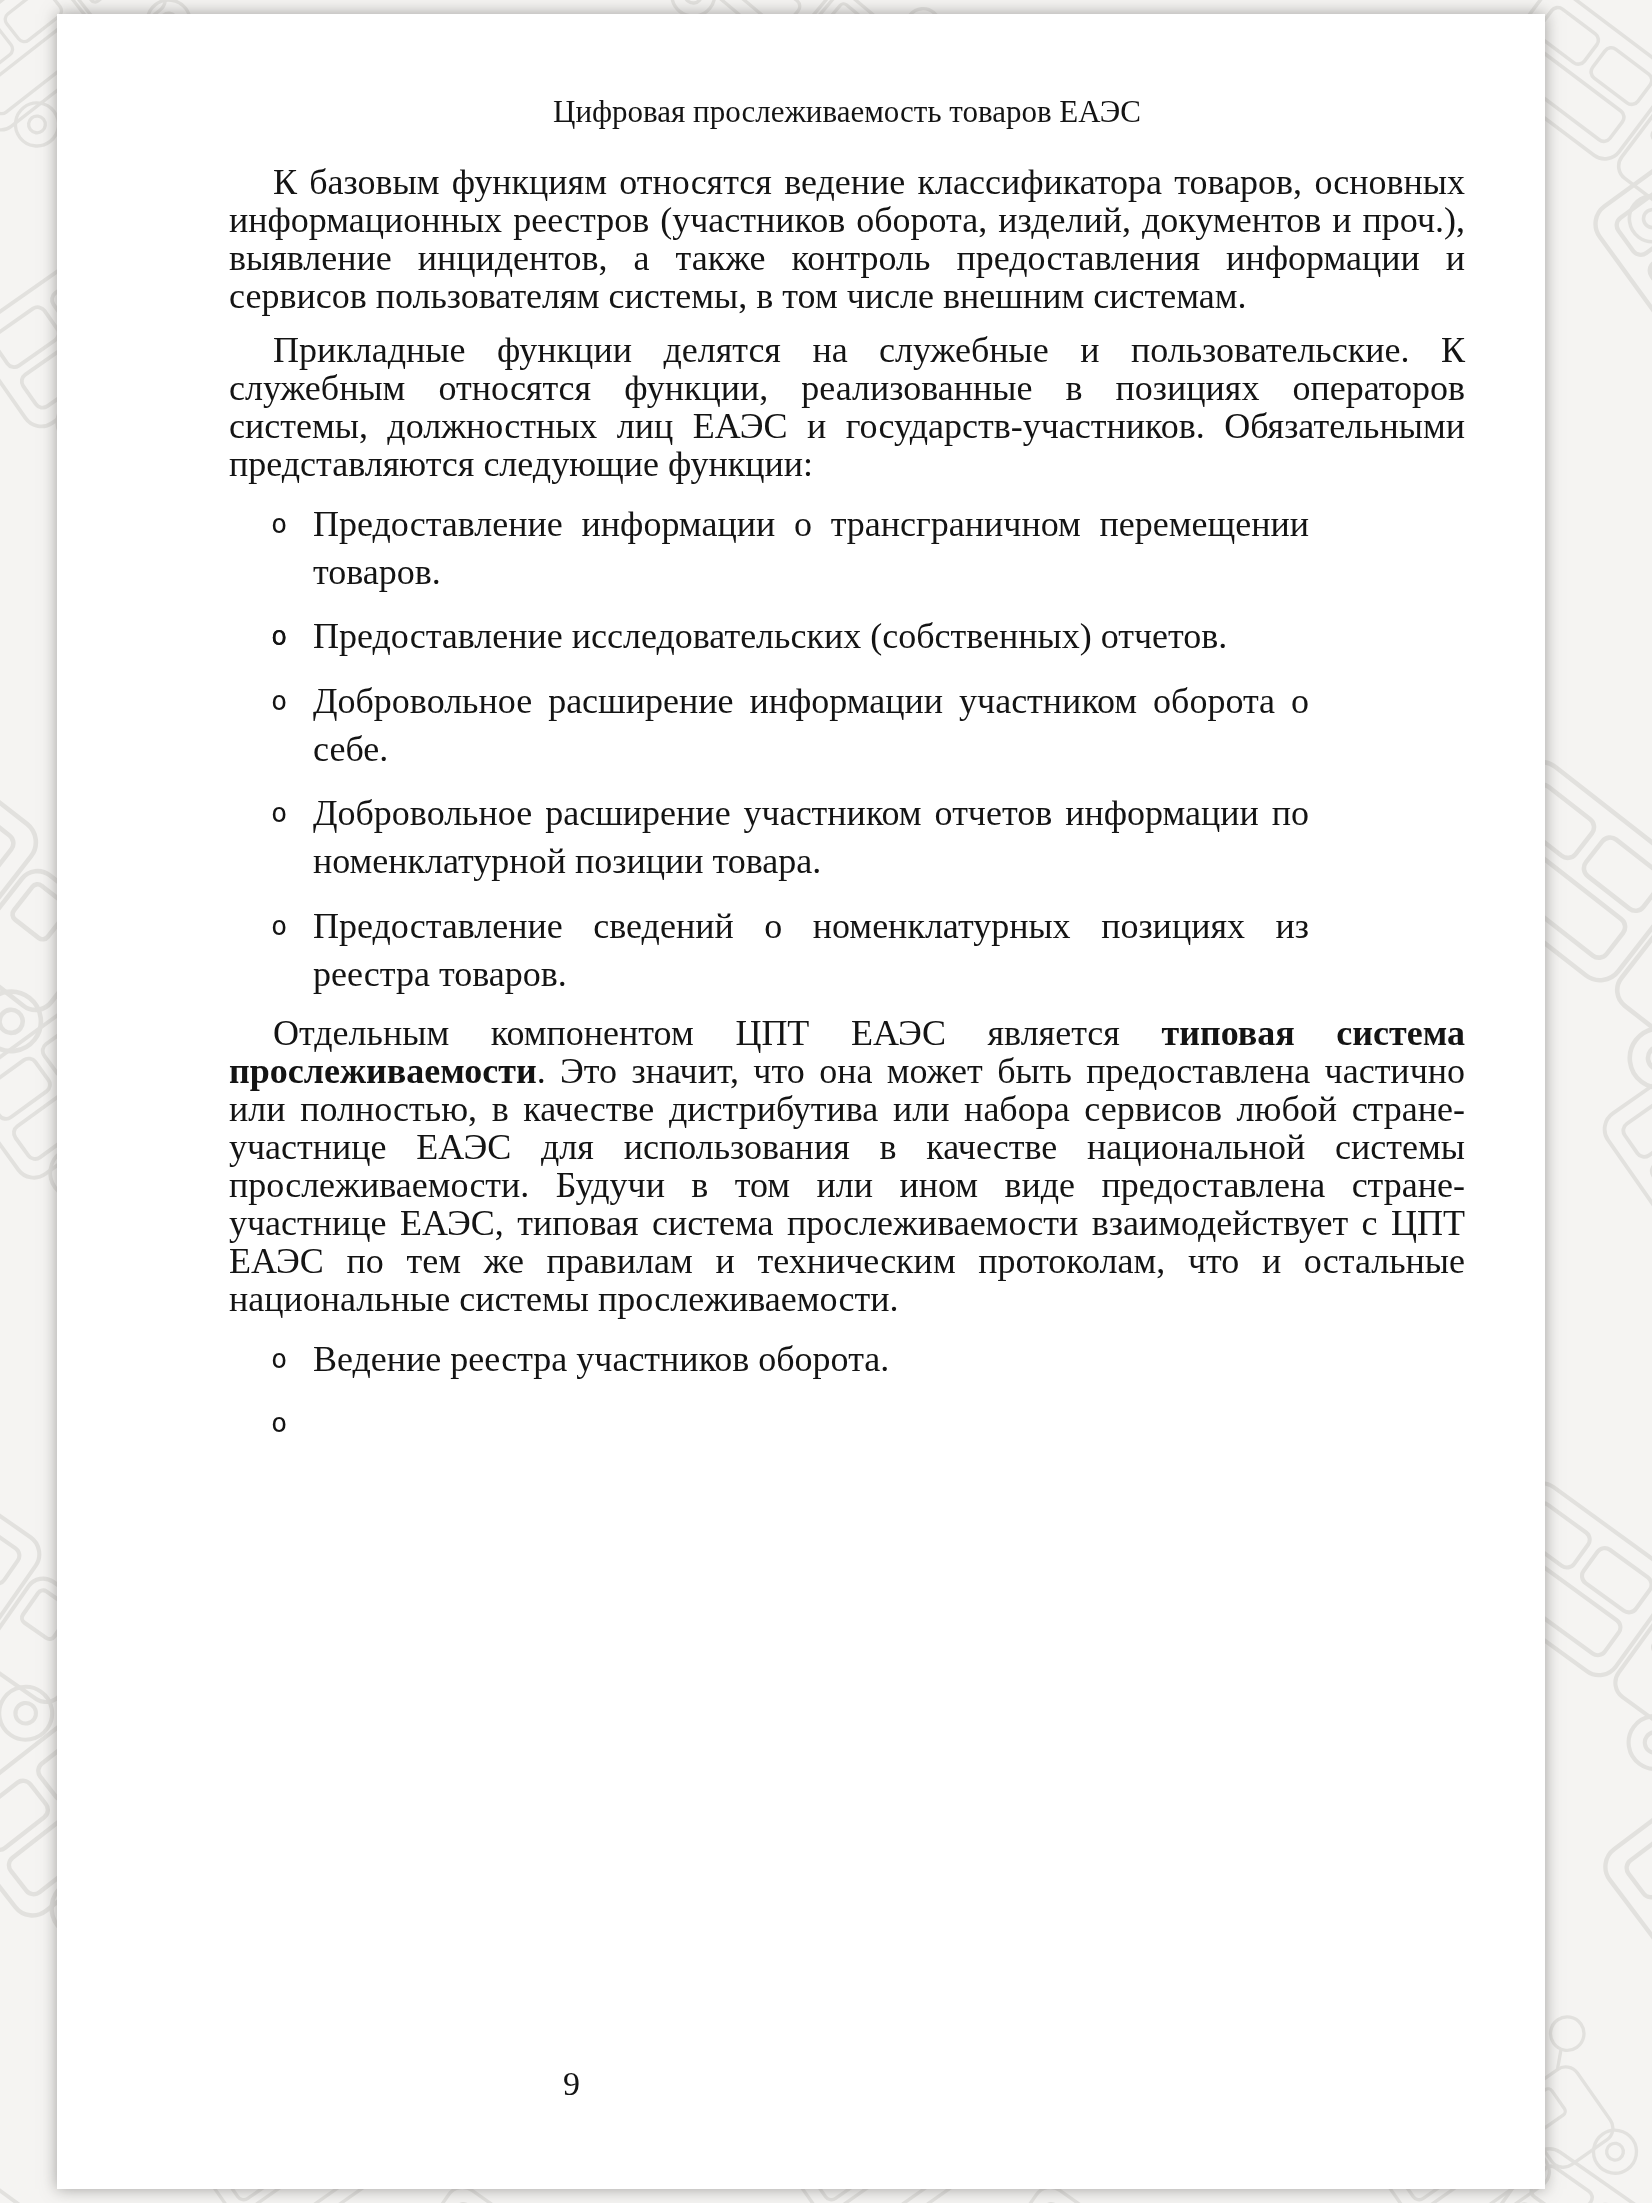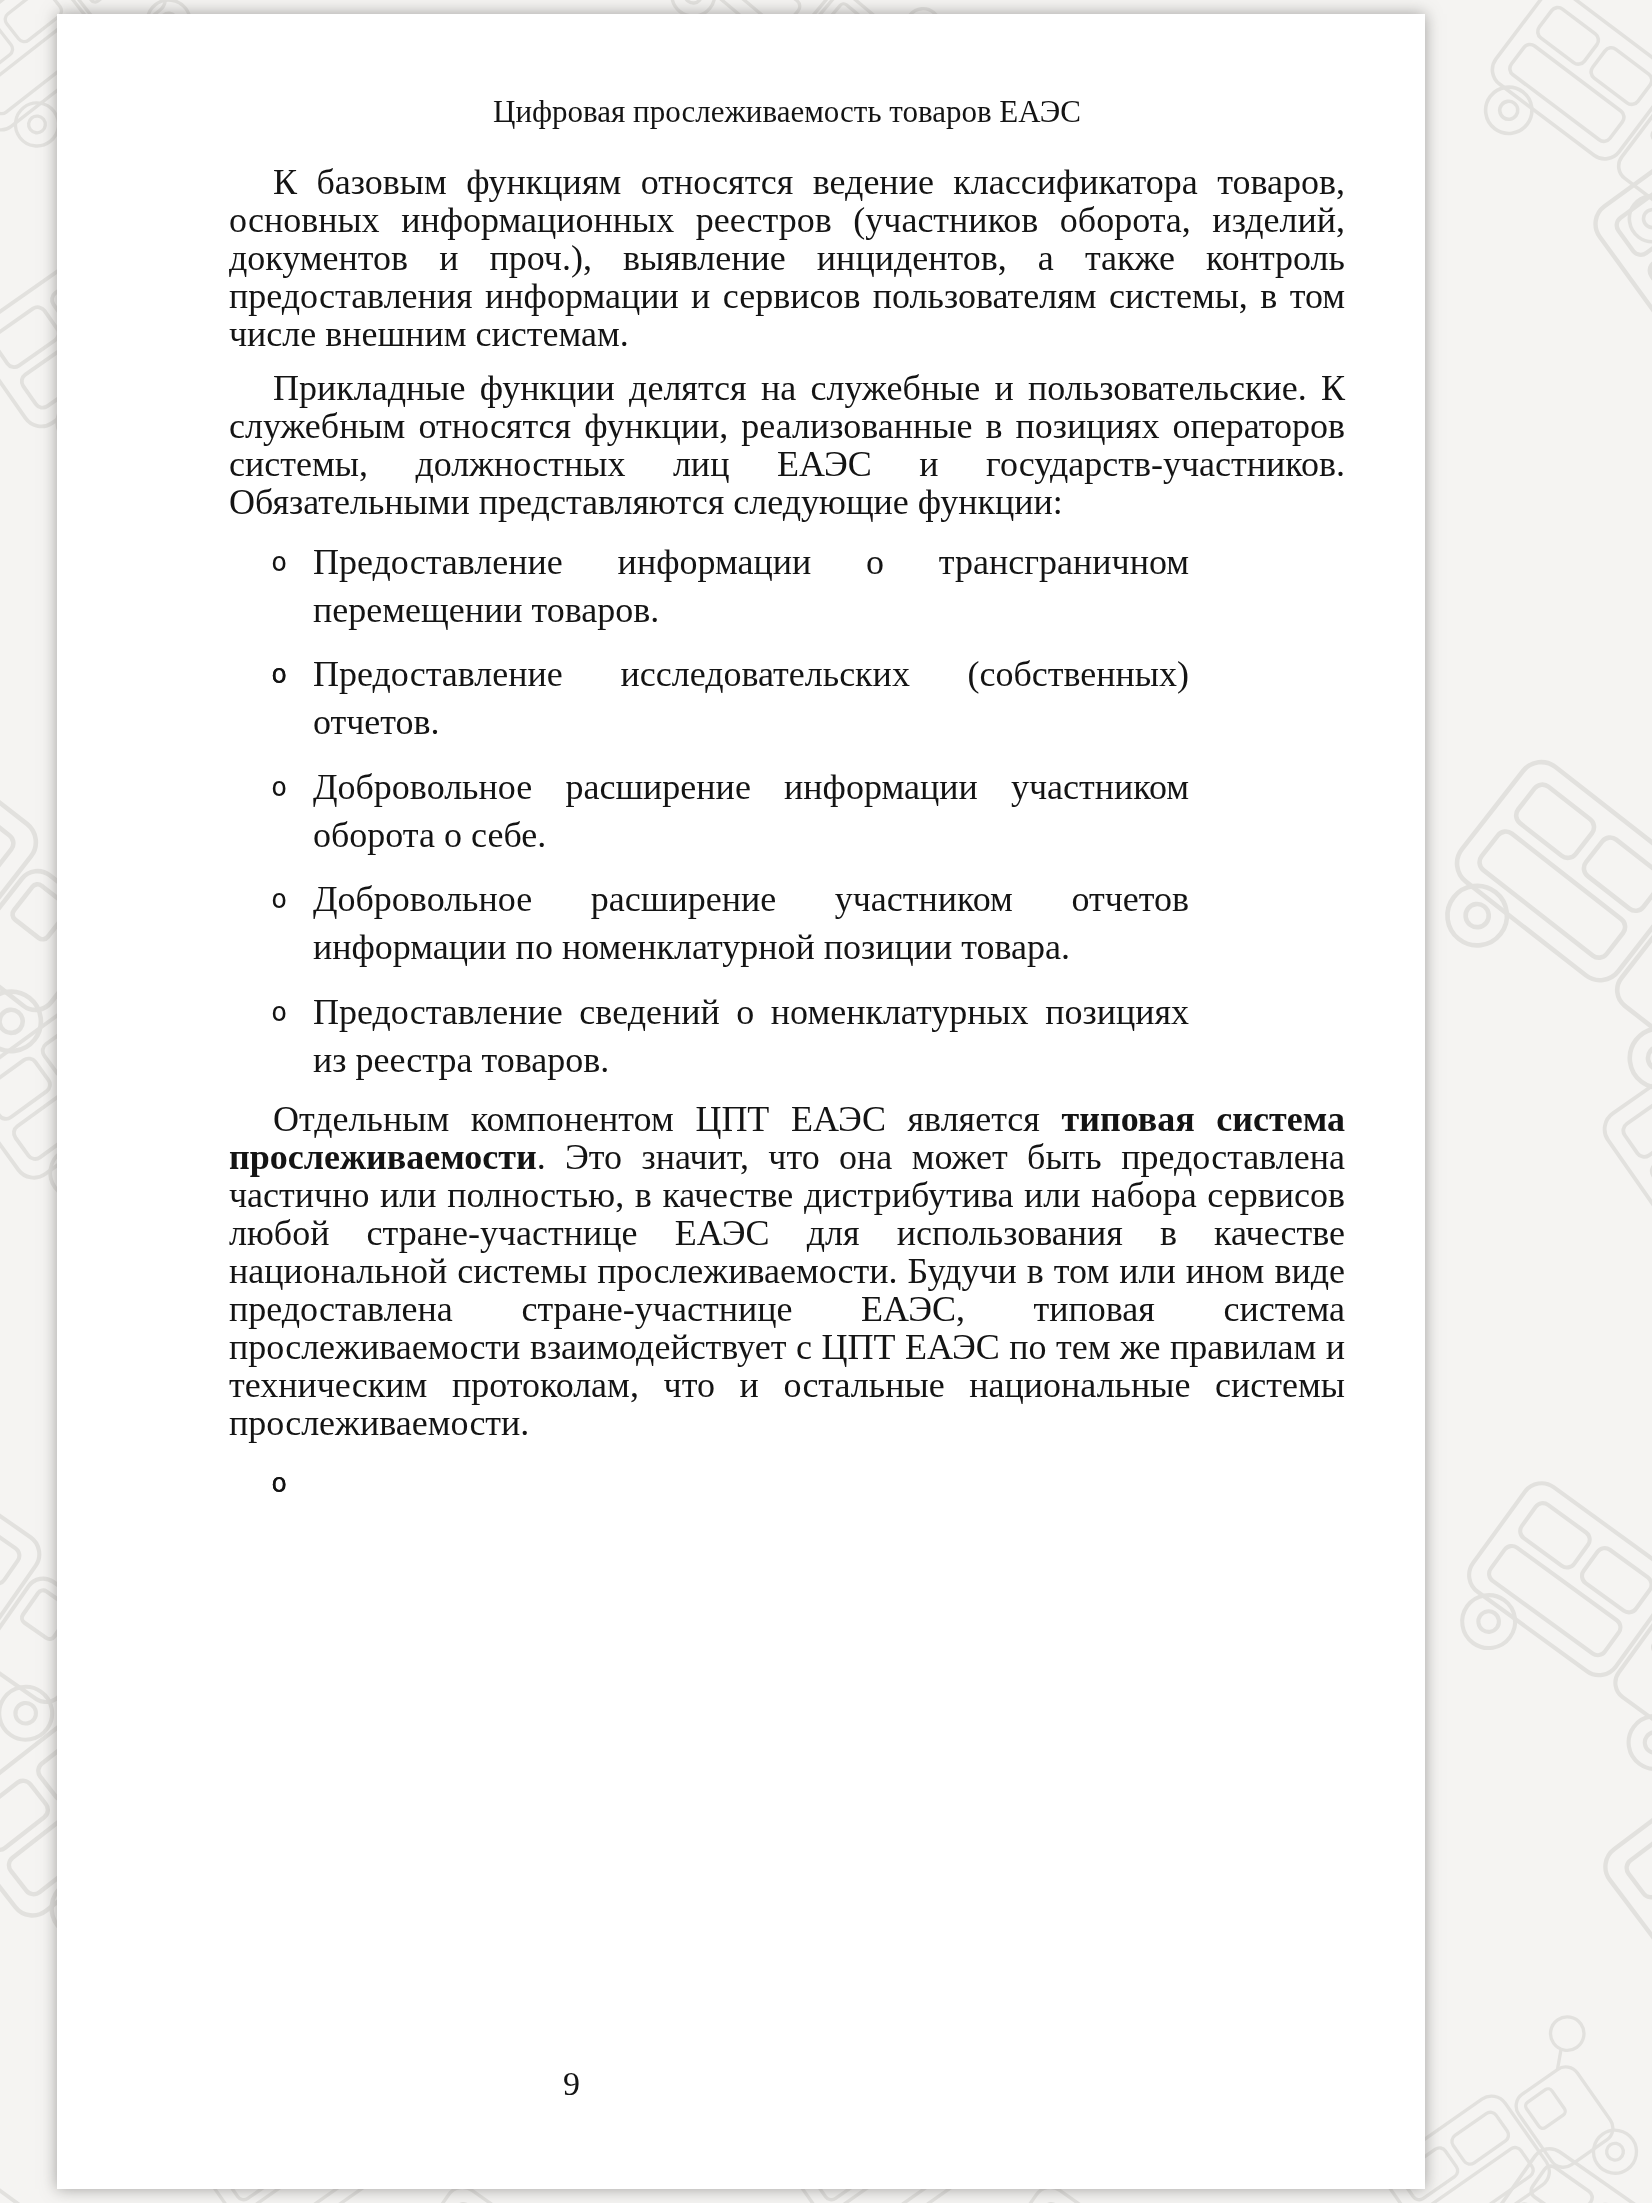--- a/index.html
+++ b/index.html
@@ -8,21 +8,21 @@
     background:#f5f4f2;
     position:relative;
     overflow:hidden;
     font-family:"Liberation Serif", serif;
   }
   .watermark {
     position:absolute; left:0; top:0; width:1653px; height:2204px;
   }
   .page {
     position:absolute; left:57px; top:13.8px;
-    width:1368px; height:2175px;
+    width:1488px; height:2175px;
     background:#ffffff;
     box-shadow:0 0 14.7px rgba(90,88,85,0.55);
     box-sizing:border-box;
     padding:79px 80px 0 172px;
     color:#141414;
   }
   .running-header {
     text-align:center;
     font-size:31px;
     line-height:37px;
@@ -142,20 +142,21 @@
   </div>
 
   <p class="para">
     <span>Отдельным компонентом ЦПТ ЕАЭС является </span><span class="bold-term">типовая система прослеживаемости</span><span>. Это значит, что она может быть предоставлена частично или полностью, в качестве дистрибутива или набора сервисов любой стране-участнице ЕАЭС для использования в качестве национальной системы прослеживаемости. Будучи в том или ином виде предоставлена стране-участнице ЕАЭС, типовая система прослеживаемости взаимодействует с ЦПТ ЕАЭС по тем же правилам и техническим протоколам, что и остальные национальные системы прослеживаемости.</span>
   </p>
 
 
   <div>
     <div class="list-item">
       <span class="bullet">o</span>
+      <span>Ведение реестра участников оборота.</span>
     </div>
     <div class="list-item">
       <span class="bullet">o</span>
     </div>
   </div>
 
   <div class="page-number">9</div>
 </div>
 
 

